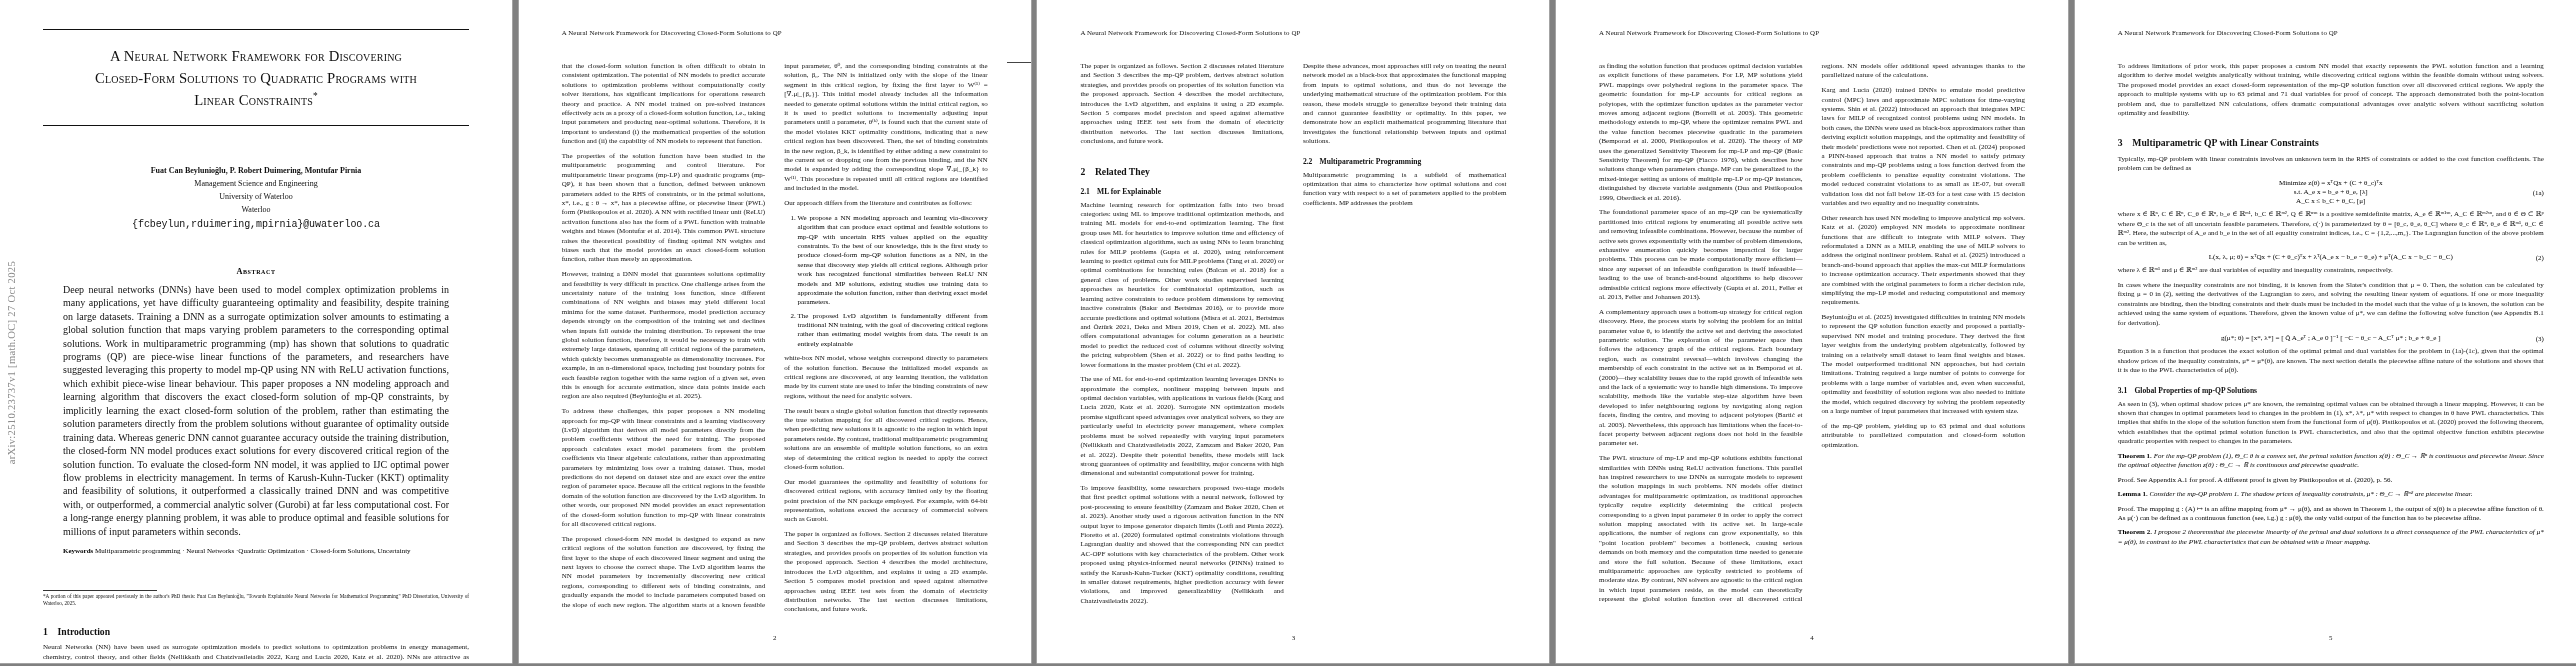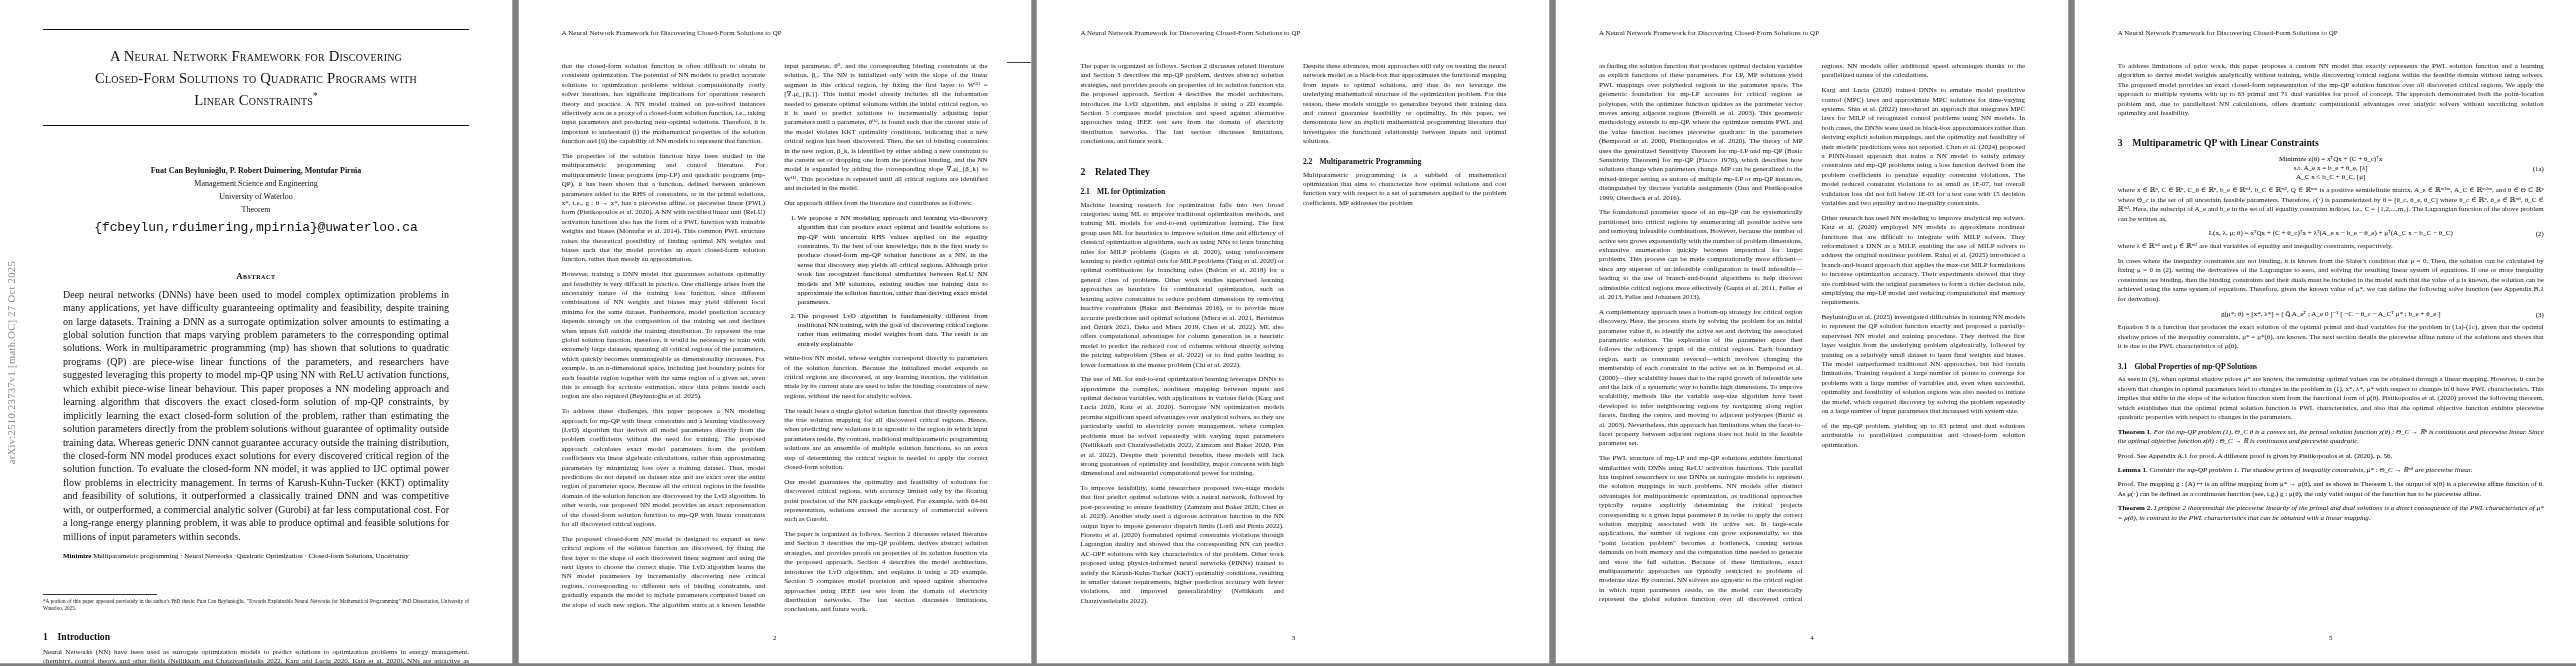--- a/index.html
+++ b/index.html
@@ -69,21 +69,21 @@
   .authors {
     text-align: center;
     margin-top: 39px;
     font-size: 8px;
     line-height: 1.62;
     color: #111;
   }
   .authors .names { font-weight: bold; font-size: 8px; }
   .authors .mono {
     font-family: "Liberation Mono", "DejaVu Sans Mono", monospace;
-    font-size: 13px;
+    font-size: 10px;
     letter-spacing: -0.1px;
   }
 
   .abstract-head {
     text-align: center;
     font-variant: small-caps;
     font-size: 8.3px;
     font-weight: bold;
     margin: 34px 0 6.7px 0;
     letter-spacing: 0.6px;
@@ -211,29 +211,29 @@
           <span>Closed-Form Solutions to Quadratic Programs with</span><br>
           <span>Linear Constraints</span><span class="star">*</span>
         </div>
         <div class="rule-thin"></div>
       </div>
 
       <div class="authors">
         <div class="names">Fuat Can Beylunioğlu, P. Robert Duimering, Montufar Pirnia</div>
         <div>Management Science and Engineering</div>
         <div>University of Waterloo</div>
-        <div>Theorem</div>
+        <div>Waterloo</div>
         <div class="mono">{fcbeylun,rduimering,mpirnia}@uwaterloo.ca</div>
       </div>
 
       <div class="abstract-head">Abstract</div>
       <div class="abstract-body">Deep neural networks (DNNs) have been used to model complex optimization problems in many applications, yet have difficulty guaranteeing optimality and feasibility, despite training on large datasets. Training a DNN as a surrogate optimization solver amounts to estimating a global solution function that maps varying problem parameters to the corresponding optimal solutions. Work in multiparametric programming (mp) has shown that solutions to quadratic programs (QP) are piece-wise linear functions of the parameters, and researchers have suggested leveraging this property to model mp-QP using NN with ReLU activation functions, which exhibit piece-wise linear behaviour. This paper proposes a NN modeling approach and learning algorithm that discovers the exact closed-form solution of mp-QP constraints, by implicitly learning the exact closed-form solution of the problem, rather than estimating the solution parameters directly from the problem solutions without guarantee of optimality outside training data. Whereas generic DNN cannot guarantee accuracy outside the training distribution, the closed-form NN model produces exact solutions for every discovered critical region of the solution function. To evaluate the closed-form NN model, it was applied to IJC optimal power flow problems in electricity management. In terms of Karush-Kuhn-Tucker (KKT) optimality and feasibility of solutions, it outperformed a classically trained DNN and was competitive with, or outperformed, a commercial analytic solver (Gurobi) at far less computational cost. For a long-range energy planning problem, it was able to produce optimal and feasible solutions for millions of input parameters within seconds.</div>
 
       <div class="keywords">
-        <b>Minimize</b><span>&nbsp;</span><span>Multiparametric programming · Neural Networks ·Quadratic Optimization · Closed-form Solutions, Uncertainty</span>
+        <b>Keywords</b><span>&nbsp;</span><span>Multiparametric programming · Neural Networks ·Quadratic Optimization · Closed-form Solutions, Uncertainty</span>
       </div>
 
       <div class="footnote-rule"></div>
       <div class="footnote">*A portion of this paper appeared previously in the author's PhD thesis: Fuat Can Beylunioğlu, "Towards Explainable Neural Networks for Mathematical Programming" PhD Dissertation, University of Waterloo, 2025.</div>
 
       <div class="sec-h1">
         <span class="num">1</span><span>Introduction</span>
       </div>
       <p class="body">Neural Networks (NN) have been used as surrogate optimization models to predict solutions to optimization problems in energy management, chemistry, control theory, and other fields (Nellikkath and Chatzivasileiadis 2022, Karg and Lucia 2020, Katz et al. 2020). NNs are attractive as optimization solvers, due to their speed and computational efficiency advantages compared to analytic solvers. Conceptually, the goal of such a model is to estimate a solution function that maps varying input parameters, such as different values of the right hand side (RHS) vector or cost coefficients for a given optimization problem, to the corresponding optimal solutions. Typical applications use a generic deep NN (DNN) trained on datasets of input-output pairs representing particular parameter values and optimal solutions, respectively, to approximate solutions. Such black-box models ignore the mathematical structure of the underlying solution function and require large, computationally costly training sets to achieve satisfactory performance.</p>
 
@@ -264,21 +264,21 @@
 
   <div class="page">
     <div class="run-head">A Neural Network Framework for Discovering Closed-Form Solutions to QP</div>
     <div class="cols">
       <p class="body">The paper is organized as follows. Section 2 discusses related literature and Section 3 describes the mp-QP problem, derives abstract solution strategies, and provides proofs on properties of its solution function via the proposed approach. Section 4 describes the model architecture, introduces the LvD algorithm, and explains it using a 2D example. Section 5 compares model precision and speed against alternative approaches using IEEE test sets from the domain of electricity distribution networks. The last section discusses limitations, conclusions, and future work.</p>
 
       <div class="sec-h1">
         <span class="num">2</span><span>Related They</span>
       </div>
       <div class="sec-h2">
-        <span class="num">2.1</span><span>ML for Optimization</span>
+        <span class="num">2.1</span><span>ML for Explainable</span>
       </div>
 
       <p class="body">Machine learning research for optimization falls into two broad categories: using ML to improve traditional optimization methods, and training ML models for end-to-end optimization learning. The first group uses ML for heuristics to improve solution time and efficiency of classical optimization algorithms, such as using NNs to learn branching rules for MILP problems (Gupta et al. 2020), using reinforcement learning to predict optimal cuts for MILP problems (Tang et al. 2020) or optimal combinations for branching rules (Balcan et al. 2018) for a general class of problems. Other work studies supervised learning approaches as heuristics for combinatorial optimization, such as learning active constraints to reduce problem dimensions by removing inactive constraints (Bakır and Bertsimas 2016), or to provide more accurate predictions and optimal solutions (Misra et al. 2021, Bertsimas and Öztürk 2021, Deka and Misra 2019, Chen et al. 2022). ML also offers computational advantages for column generation as a heuristic model to predict the reduced cost of columns without directly solving the pricing subproblem (Shen et al. 2022) or to find paths leading to lower formations in the master problem (Chi et al. 2022).</p>
       <p class="body">The use of ML for end-to-end optimization learning leverages DNNs to approximate the complex, nonlinear mapping between inputs and optimal decision variables, with applications in various fields (Karg and Lucia 2020, Katz et al. 2020). Surrogate NN optimization models promise significant speed advantages over analytical solvers, so they are particularly useful in electricity power management, where complex problems must be solved repeatedly with varying input parameters (Nellikkath and Chatzivasileiadis 2022, Zamzam and Baker 2020, Pan et al. 2022). Despite their potential benefits, these models still lack strong guarantees of optimality and feasibility, major concerns with high dimensional and substantial computational power for training.</p>
       <p class="body">To improve feasibility, some researchers proposed two-stage models that first predict optimal solutions with a neural network, followed by post-processing to ensure feasibility (Zamzam and Baker 2020, Chen et al. 2023). Another study used a rigorous activation function in the NN output layer to impose generator dispatch limits (Lotfi and Pirnia 2022). Fioretto et al. (2020) formulated optimal constraints violations through Lagrangian duality and showed that the corresponding NN can predict AC-OPF solutions with key characteristics of the problem. Other work proposed using physics-informed neural networks (PINNs) trained to satisfy the Karush-Kuhn-Tucker (KKT) optimality conditions, resulting in smaller dataset requirements, higher prediction accuracy with fewer violations, and improved generalizability (Nellikkath and Chatzivasileiadis 2022).</p>
       <p class="body">Despite these advances, most approaches still rely on treating the neural network model as a black-box that approximates the functional mapping from inputs to optimal solutions, and thus do not leverage the underlying mathematical structure of the optimization problem. For this reason, these models struggle to generalize beyond their training data and cannot guarantee feasibility or optimality. In this paper, we demonstrate how an explicit mathematical programming literature that investigates the functional relationship between inputs and optimal solutions.</p>
 
       <div class="sec-h2">
         <span class="num">2.2</span><span>Multiparametric Programming</span>
       </div>
@@ -304,20 +304,21 @@
 
   <div class="page">
     <div class="run-head">A Neural Network Framework for Discovering Closed-Form Solutions to QP</div>
     <div class="single">
       <p class="body">To address limitations of prior work, this paper proposes a custom NN model that exactly represents the PWL solution function and a learning algorithm to derive model weights analytically without training, while discovering critical regions within the feasible domain without using solvers. The proposed model provides an exact closed-form representation of the mp-QP solution function over all discovered critical regions. We apply the approach to multiple systems with up to 63 primal and 71 dual variables for proof of concept. The approach demonstrated both the point-location problem and, due to parallelized NN calculations, offers dramatic computational advantages over analytic solvers without sacrificing solution optimality and feasibility.</p>
 
       <div class="sec-h1">
         <span class="num">3</span><span>Multiparametric QP with Linear Constraints</span>
       </div>
 
+      <p class="body">Typically, mp-QP problem with linear constraints involves an unknown term in the RHS of constraints or added to the cost function coefficients. The problem can be defined as</p>
 
       <div class="eq">
         <span class="mathline">Minimize  z(θ) = xᵀQx + (C + θ_c)ᵀx</span>
         <span class="mathline">s.t. A_e x = b_e + θ_e,   [λ]</span>
         <span class="mathline">A_C x ≤ b_C + θ_C,   [μ]</span>
         <span class="tag">(1a)</span>
       </div>
 
       <p class="body">where x ∈ ℝⁿ, C ∈ ℝⁿ, C_θ ∈ ℝⁿ, b_e ∈ ℝᵐ¹, b_C ∈ ℝᵐ², Q ∈ ℝⁿˣⁿ is a positive semidefinite matrix, A_e ∈ ℝᵐ¹ˣⁿ, A_C ∈ ℝᵐ²ˣⁿ, and θ ∈ Θ ⊂ ℝᵖ where Θ_c is the set of all uncertain feasible parameters. Therefore, c(·) is parameterized by θ = [θ_c, θ_e, θ_C] where θ_c ∈ ℝⁿ, θ_e ∈ ℝᵐ¹, θ_C ∈ ℝᵐ². Here, the subscript of A_e and b_e in the set of all equality constraint indices, i.e., C = {1,2,...,m₂}. The Lagrangian function of the above problem can be written as,</p>
 

